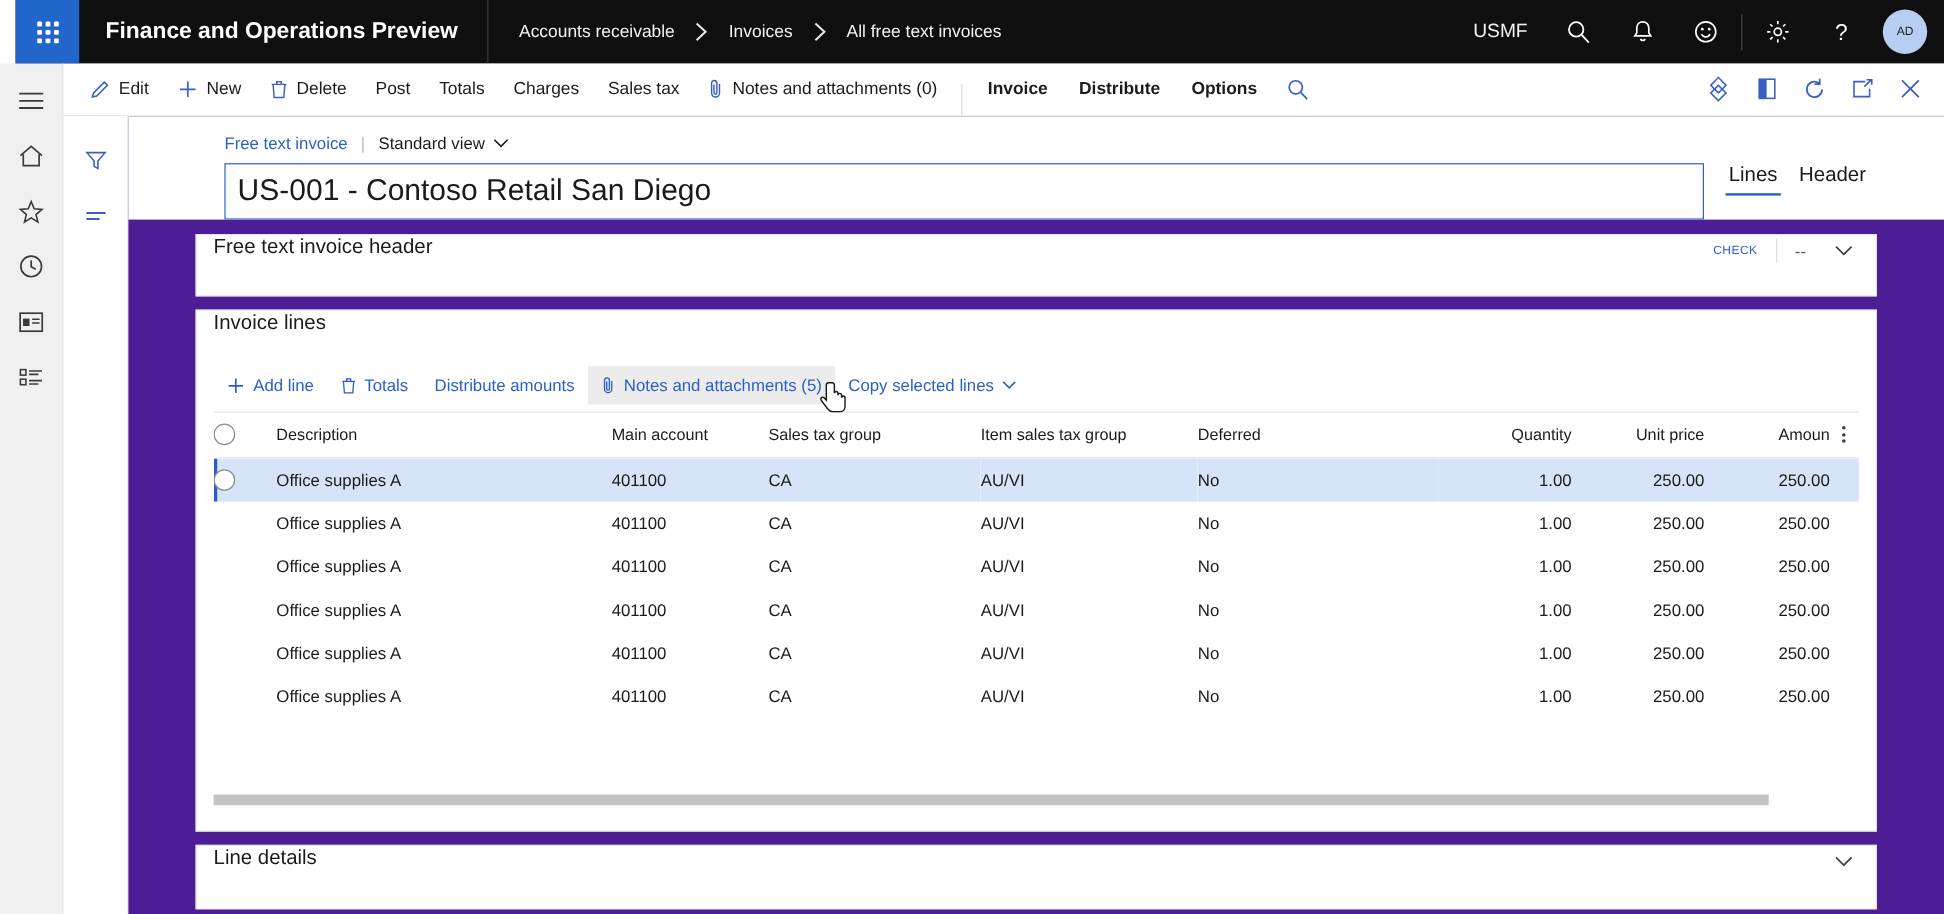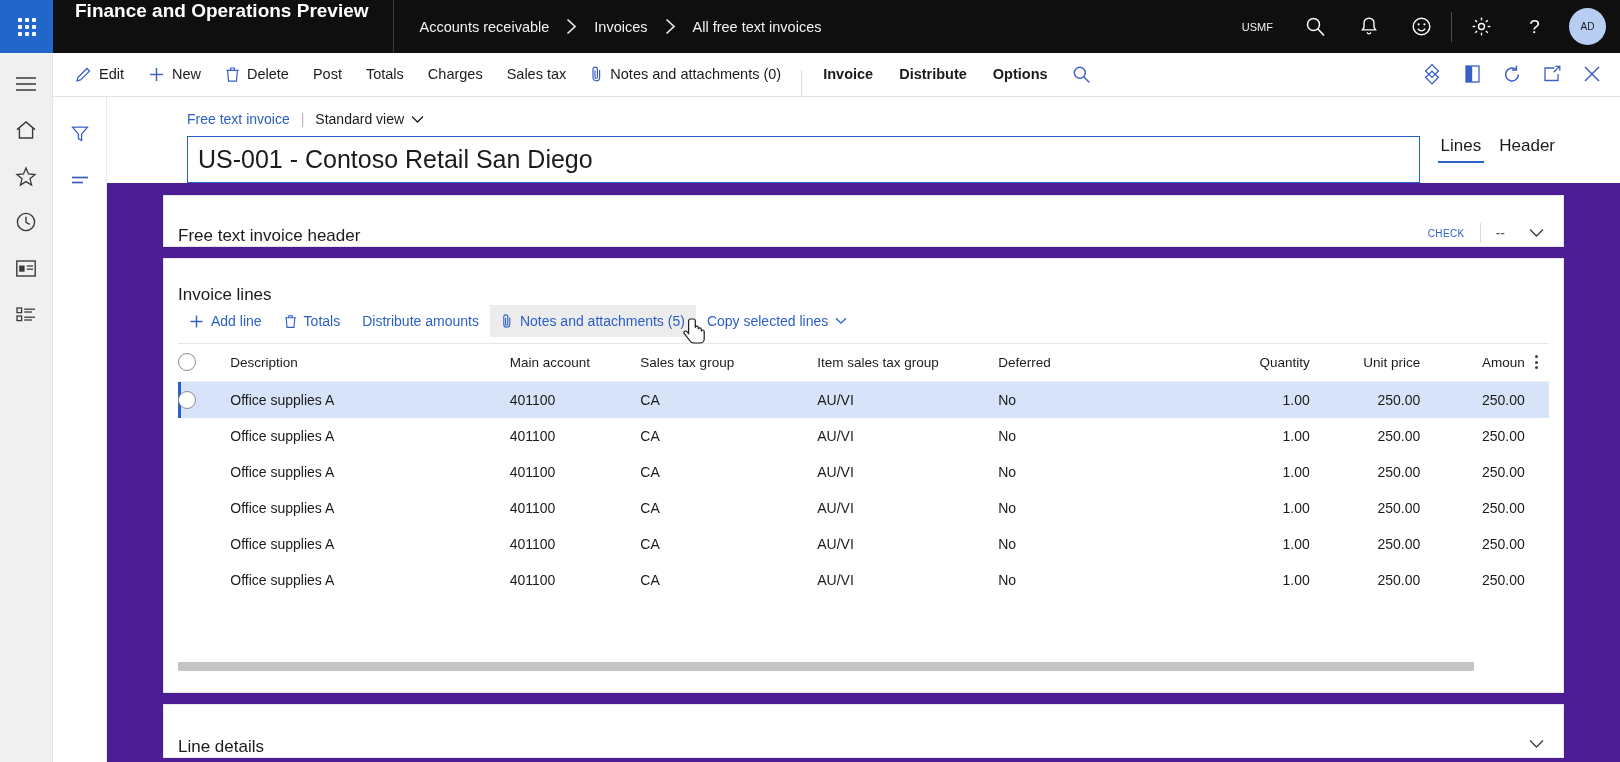--- a/index.html
+++ b/index.html
@@ -8,21 +8,21 @@
     width: 1620px; height: 762px;
     font-family: "Liberation Sans", sans-serif;
     background: #ffffff;
     overflow: hidden;
   }
   body { display: flex; flex-direction: column; }
 
   
   .topnav {
     height: 53px; background: #0f0f0f; color: #ffffff;
-    display: flex; flex: 0 0 53px;
+    display: flex; align-items: center; flex: 0 0 53px; margin-left: 13px;
   }
   .waffle {
     width: 53px; height: 53px; background: #2266cc;
     display: flex; align-items: center; justify-content: center;
     cursor: pointer; flex: 0 0 53px;
   }
   .waffle-grid {
     display: grid; grid-template-columns: repeat(3, 4px);
     grid-template-rows: repeat(3, 4px); gap: 3px;
   }
@@ -39,21 +39,21 @@
   .crumb { cursor: pointer; white-space: nowrap; }
   .crumb-chev {
     padding: 0 17px; font-size: 15px; color: #e8e8e8;
     display: inline-flex; align-items: center;
   }
   .crumb-chev svg { display: block; }
   .nav-right {
     margin-left: auto; display: flex; align-items: center; height: 53px;
   }
   .company {
-    font-size: 11px; color: #f2f2f2; padding: 0 16px; cursor: pointer;
+    font-size: 16px; color: #f2f2f2; padding: 0 16px; cursor: pointer;
   }
   .nav-icon {
     width: 53px; height: 53px; display: flex; align-items: center;
     justify-content: center; cursor: pointer; color: #fff;
   }
   .nav-icon svg { display: block; }
   .nav-divider { width: 1px; height: 30px; background: #4a4a4a; margin: 0 3px; }
   .avatar {
     width: 37px; height: 37px; border-radius: 50%; background: #b7cdf2;
     color: #1b1b1b; font-size: 10px; font-weight: 500;
@@ -152,21 +152,21 @@
   .tab.active { font-weight: normal; }
   .tab.active::after {
     content: ""; position: absolute; left: 6px; right: 6px; bottom: 0;
     height: 2px; background: #2a5fc8;
   }
 
   
   .cards { padding: 12px 56px 0 133px; display: flex; flex-direction: column; gap: 11px; overflow: hidden; }
   .card { background: #ffffff; border: 1px solid #e6e6e6; box-shadow: 0 0.6px 1.2px rgba(0,0,0,0.07); }
   .card-head {
-    height: 50px; display: flex; align-items: flex-end;
+    height: 50px; display: flex; align-items: flex-start;
     padding: 0 14px 0 14px;
   }
   .card-title { font-size: 17px; color: #1b1b1b; }
   .card-head-right { margin-left: auto; display: flex; align-items: center; gap: 0; }
   .check-link { font-size: 10px; color: #2a5fc8; letter-spacing: 0.4px; cursor: pointer; }
   .ch-sep { width: 1px; height: 20px; background: #dcdcdc; margin: 0 15px; }
   .ch-dash { font-size: 14px; color: #555; padding-right: 18px; }
   .chev-btn {
     width: 26px; height: 26px; display: flex; align-items: center;
     justify-content: center; color: #3f3f3f; cursor: pointer;

